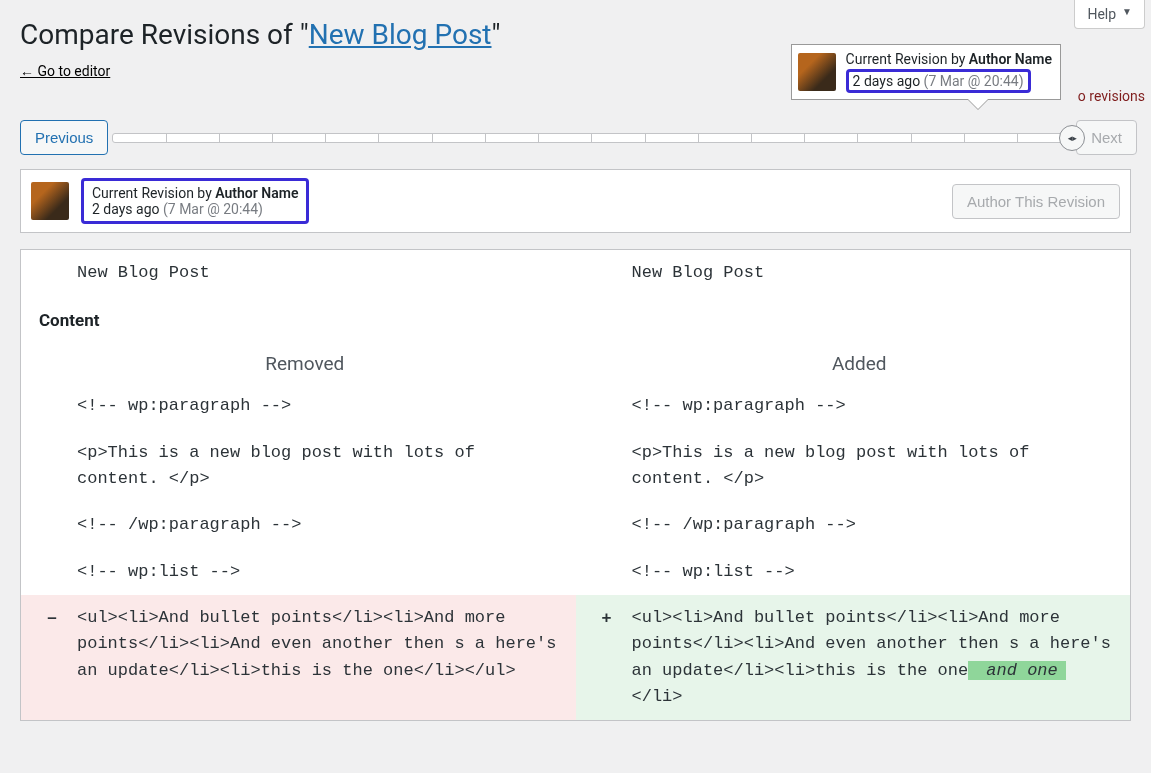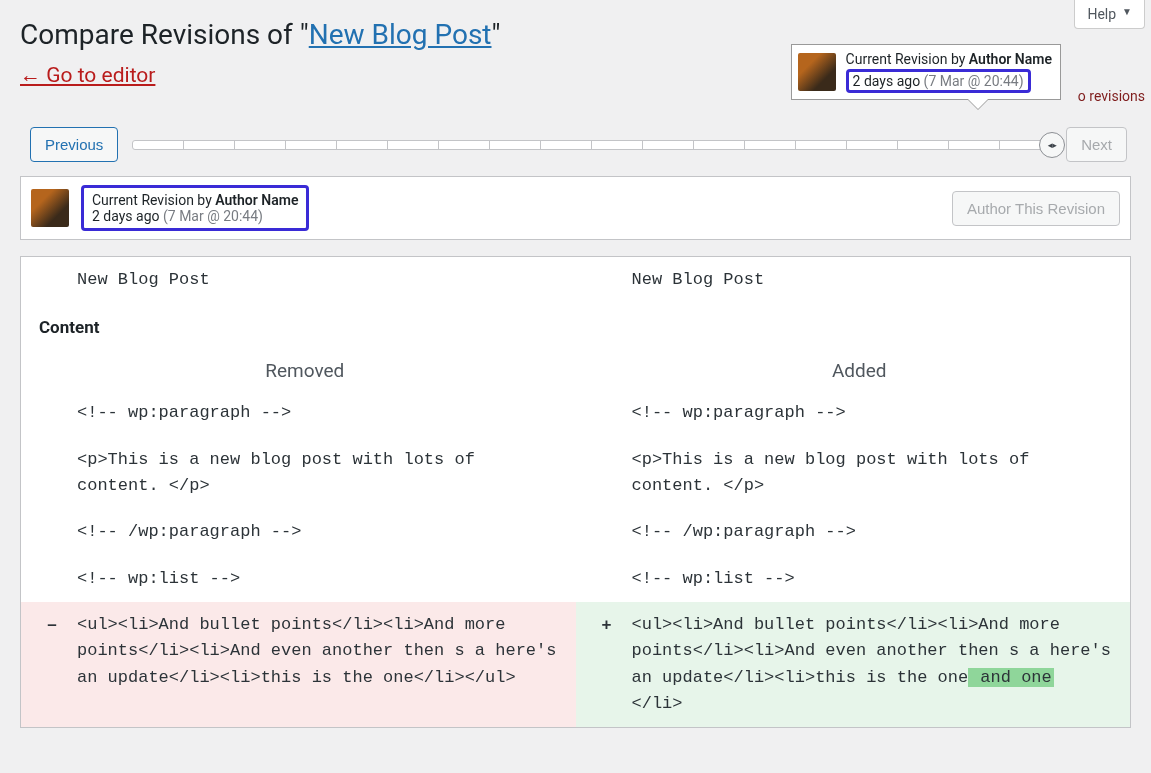--- a/index.html
+++ b/index.html
@@ -41,23 +41,23 @@
     font-weight: 400;
     color: #1d2327;
   }
   .heading-row h1 a {
     color: #2271b1;
     text-decoration: underline;
   }
   .back-link {
     display: inline-block;
     margin: 8px 0 0 20px;
-    color: #b91c1c;
+    color: #000000;
     text-decoration: underline;
-    font-size: 21px;
+    font-size: 14px;
   }
 
   
   .compare-two {
     position: absolute;
     right: 6px;
     top: 88px;
     font-size: 14px;
     color: #7f1d1d;
   }
@@ -99,23 +99,22 @@
     border-radius: 4px;
     padding: 1px 4px;
     margin-top: 2px;
   }
   .tooltip .meta .line2 .date { color: #787c82; }
 
   
   .nav-bar {
     display: flex;
     align-items: center;
-    padding: 0 16px;
+    padding: 0 6px;
     margin-top: 40px;
-    gap: 10px;
   }
   .btn {
     background: #f6f7f7;
     border: 1px solid #2271b1;
     color: #2271b1;
     padding: 8px 14px;
     font-size: 15px;
     border-radius: 4px;
     cursor: pointer;
     margin-left: 14px;
@@ -247,21 +246,22 @@
     position: absolute;
     left: 24px;
     top: 10px;
     width: 14px;
     text-align: center;
     font-weight: 700;
     font-family: -apple-system, sans-serif;
   }
   .highlight-add {
     background: #8fd69a;
-    padding: 0 2px;
+    padding: 0 8px;
+    font-style: italic;
   }
 </style>
 </head>
 <body>
 
 
 
 
 <div class="help-btn">
   <span>Help</span>

